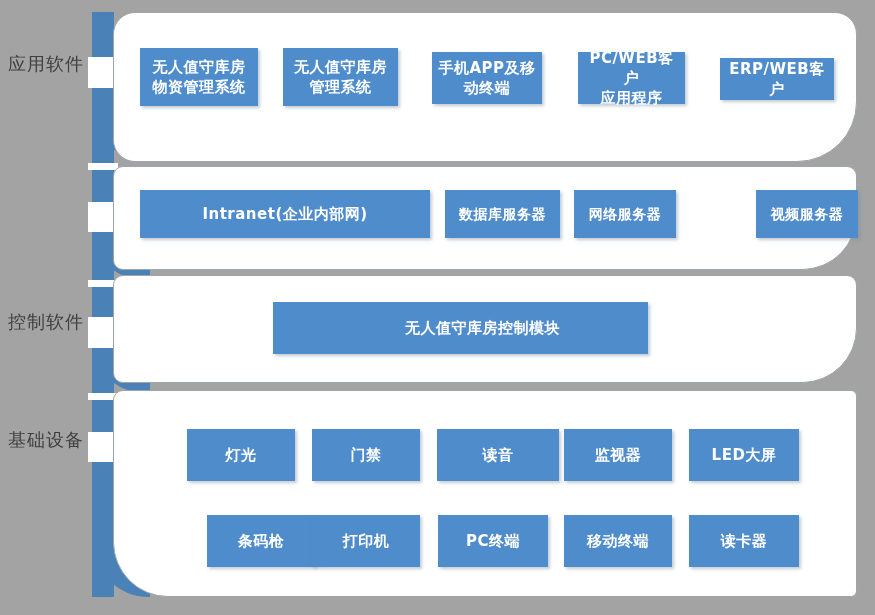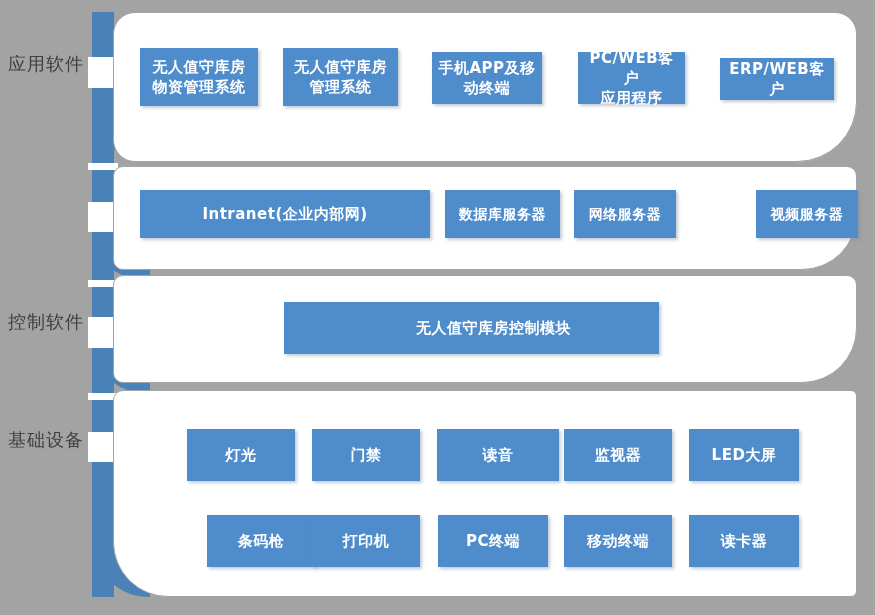--- a/index.html
+++ b/index.html
@@ -145,21 +145,21 @@
 
   <div class="node" style="left:140px;top:190px;width:290px;height:48px;">Intranet(企业内部网)</div>
   <div class="node small" style="left:445px;top:190px;width:115px;height:48px;">数据库服务器</div>
   <div class="node small" style="left:574px;top:190px;width:102px;height:48px;">网络服务器</div>
   <div class="node small" style="left:716px;top:190px;width:102px;height:48px;margin-left:40px;">视频服务器</div>
 
   <div class="panel panel-3" style="top:275px;height:108px;"></div>
 
   <div class="layer-label" style="top:310px;">控制软件</div>
 
-  <div class="node" style="left:284px;top:302px;width:375px;height:52px;padding-left:48px;">无人值守库房控制模块</div>
+  <div class="node" style="left:273px;top:302px;width:375px;height:52px;padding-left:48px;">无人值守库房控制模块</div>
 
   <div class="panel panel-4" style="top:390px;height:207px;"></div>
 
   <div class="layer-label" style="top:428px;">基础设备</div>
 
   <div class="node" style="left:187px;top:429px;width:108px;height:52px;">灯光</div>
   <div class="node" style="left:312px;top:429px;width:108px;height:52px;">门禁</div>
   <div class="node" style="left:437px;top:429px;width:122px;height:52px;">读音</div>
   <div class="node" style="left:564px;top:429px;width:108px;height:52px;">监视器</div>
   <div class="node" style="left:689px;top:429px;width:110px;height:52px;">LED大屏</div>

